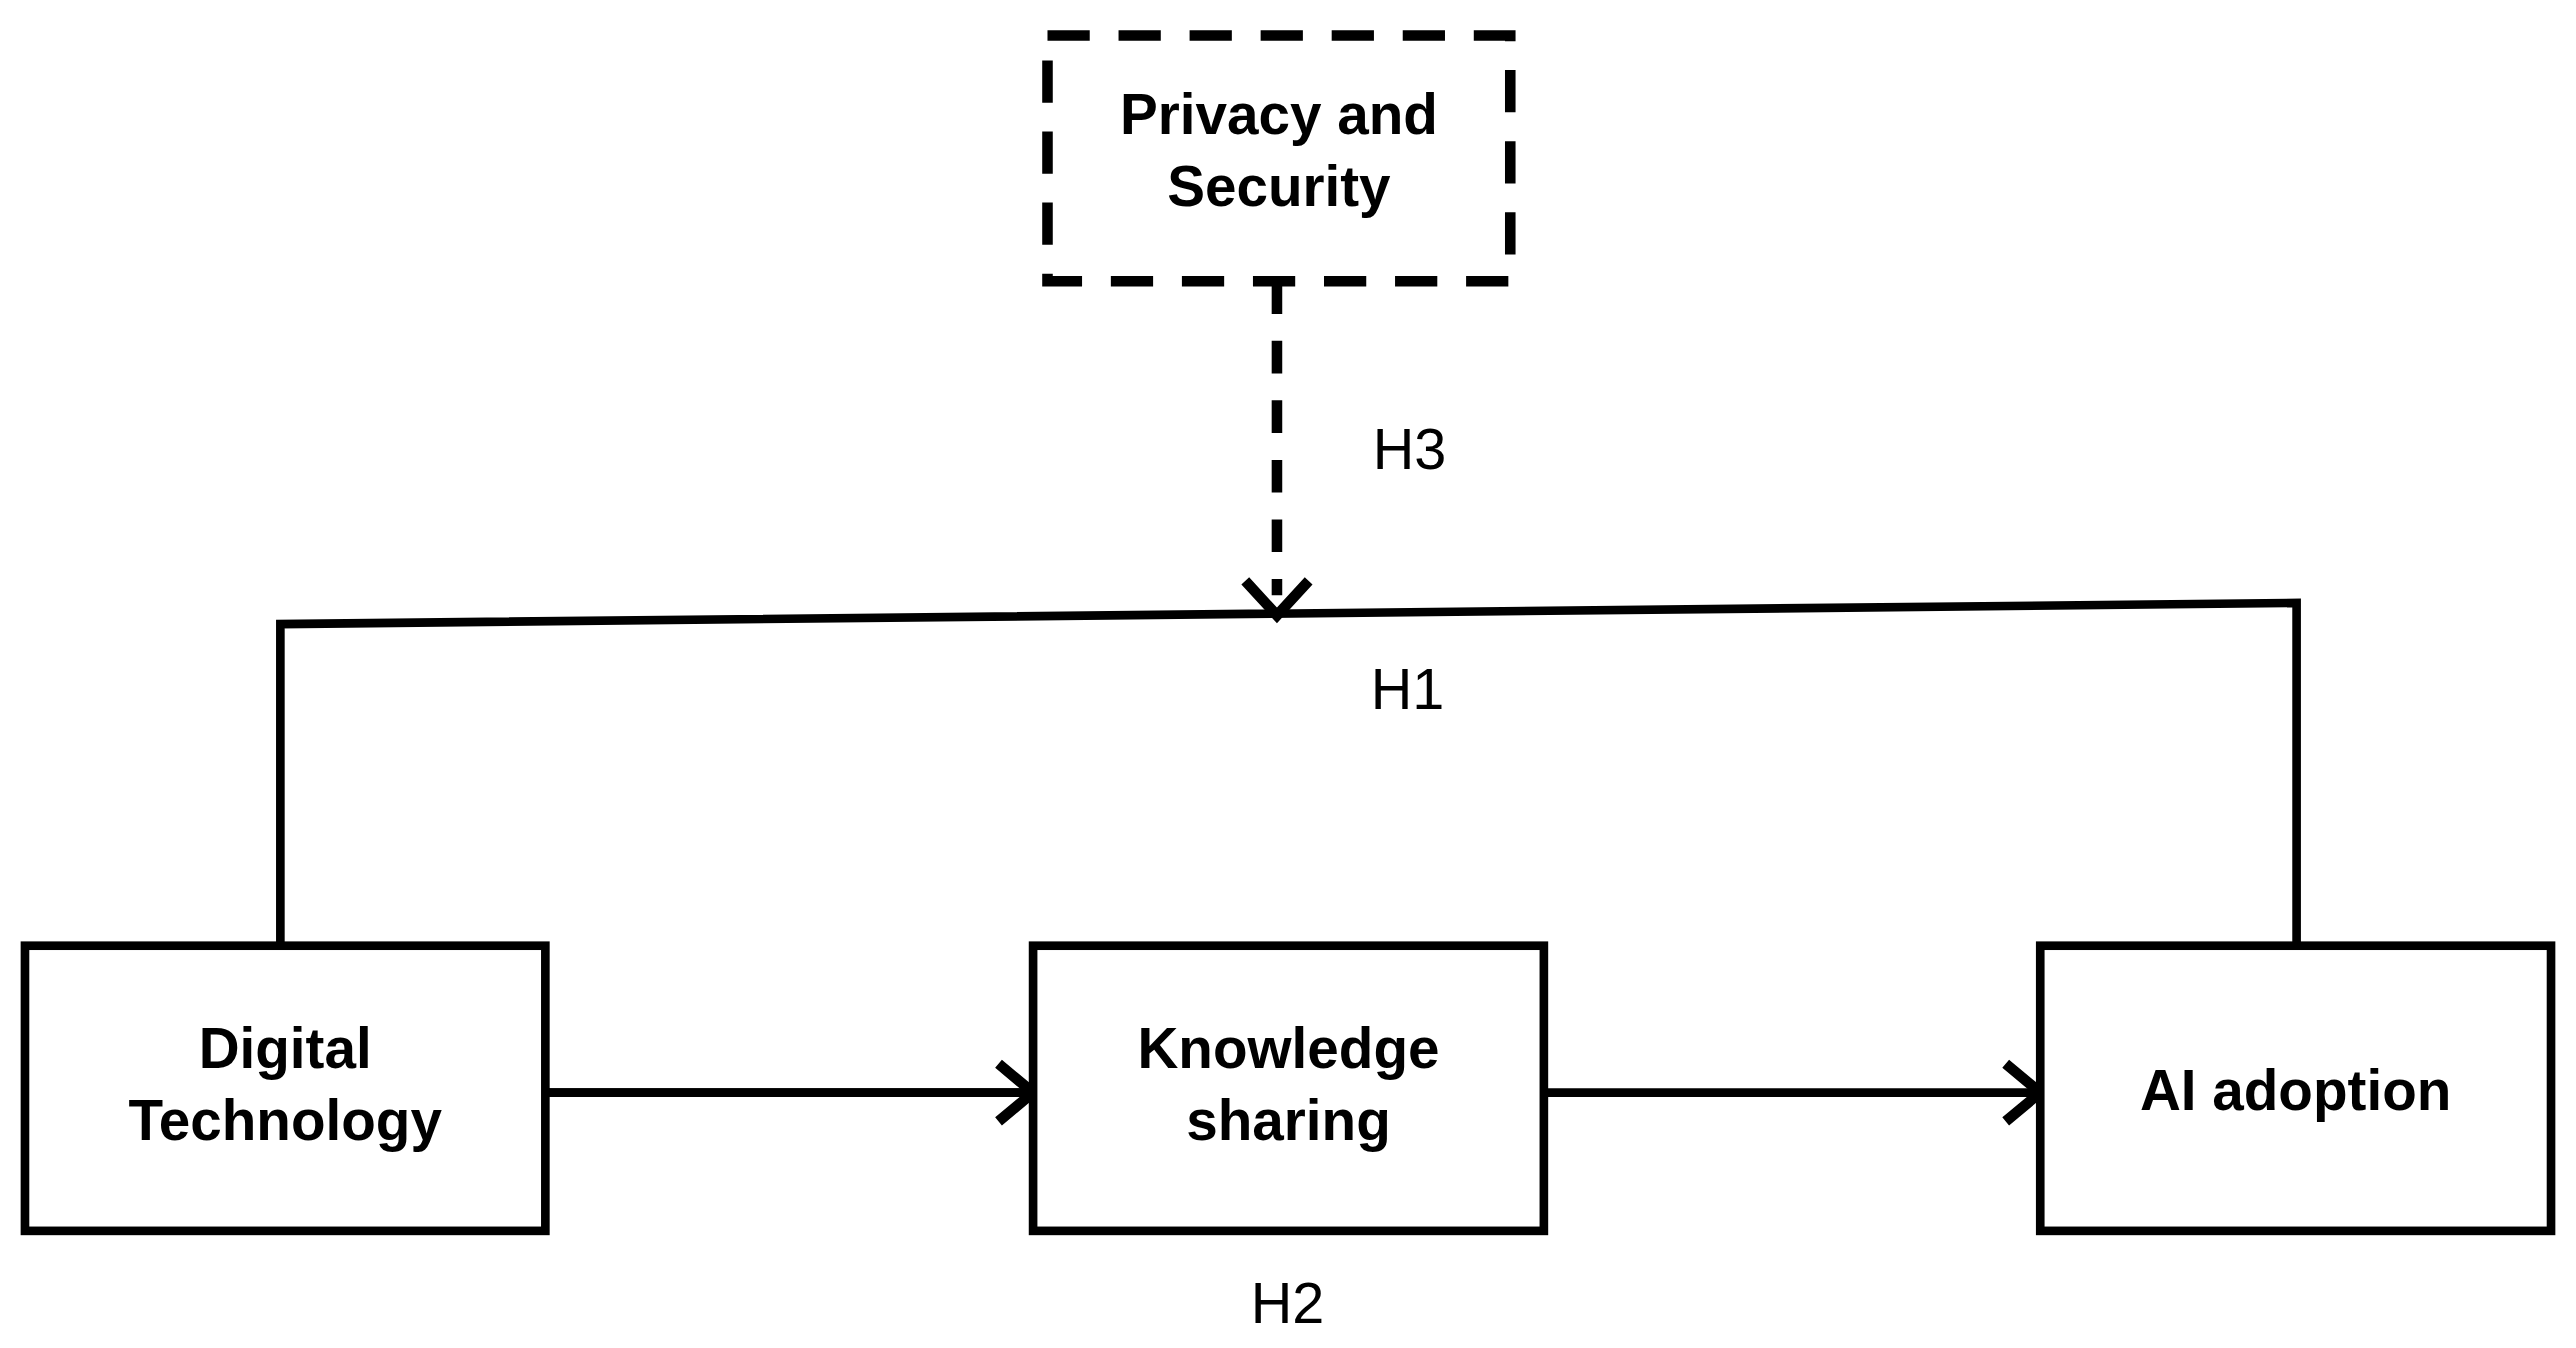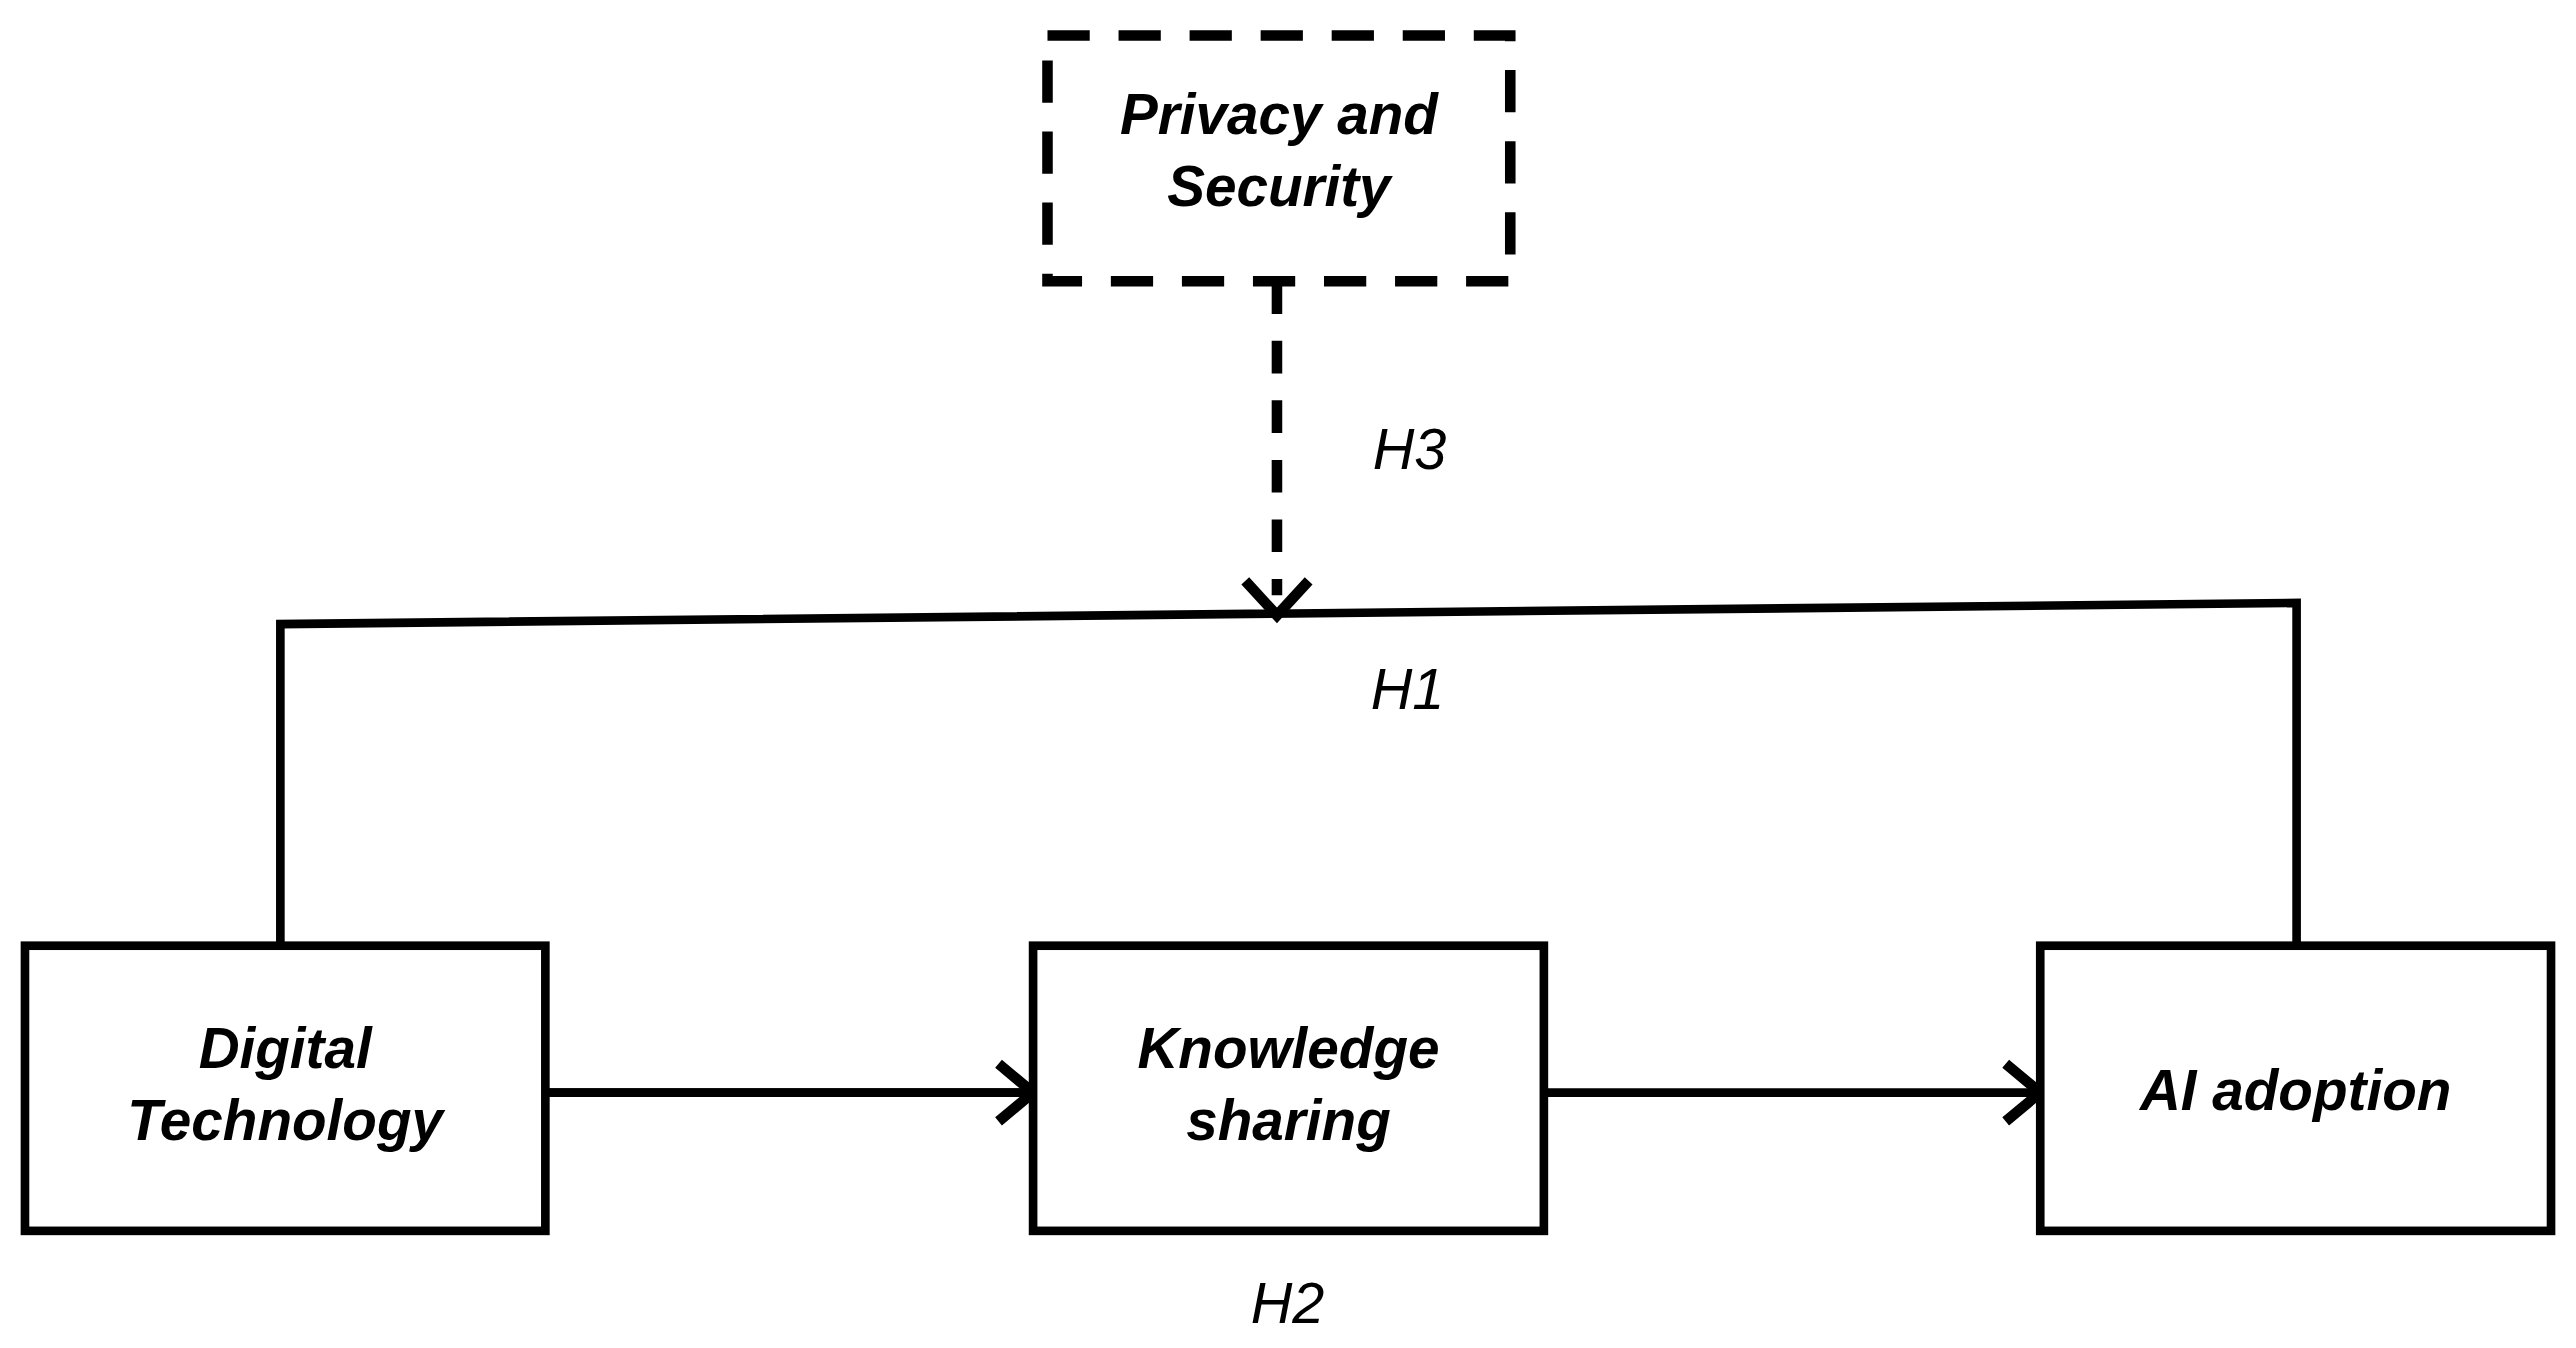--- a/index.html
+++ b/index.html
@@ -11,21 +11,20 @@
     width: 2576px;
     height: 1348px;
     font-family: "Liberation Sans", sans-serif;
     overflow: hidden;
   }
   #diagram-root {
     position: relative;
     width: 2576px;
     height: 1108px;
     background: #ffffff;
-    font-style: italic;
   }
   svg.diagram-canvas {
     position: absolute;
     top: 0;
     left: 0;
     width: 2576px;
     height: 1348px;
     display: block;
   }
   .node-box-fill {

